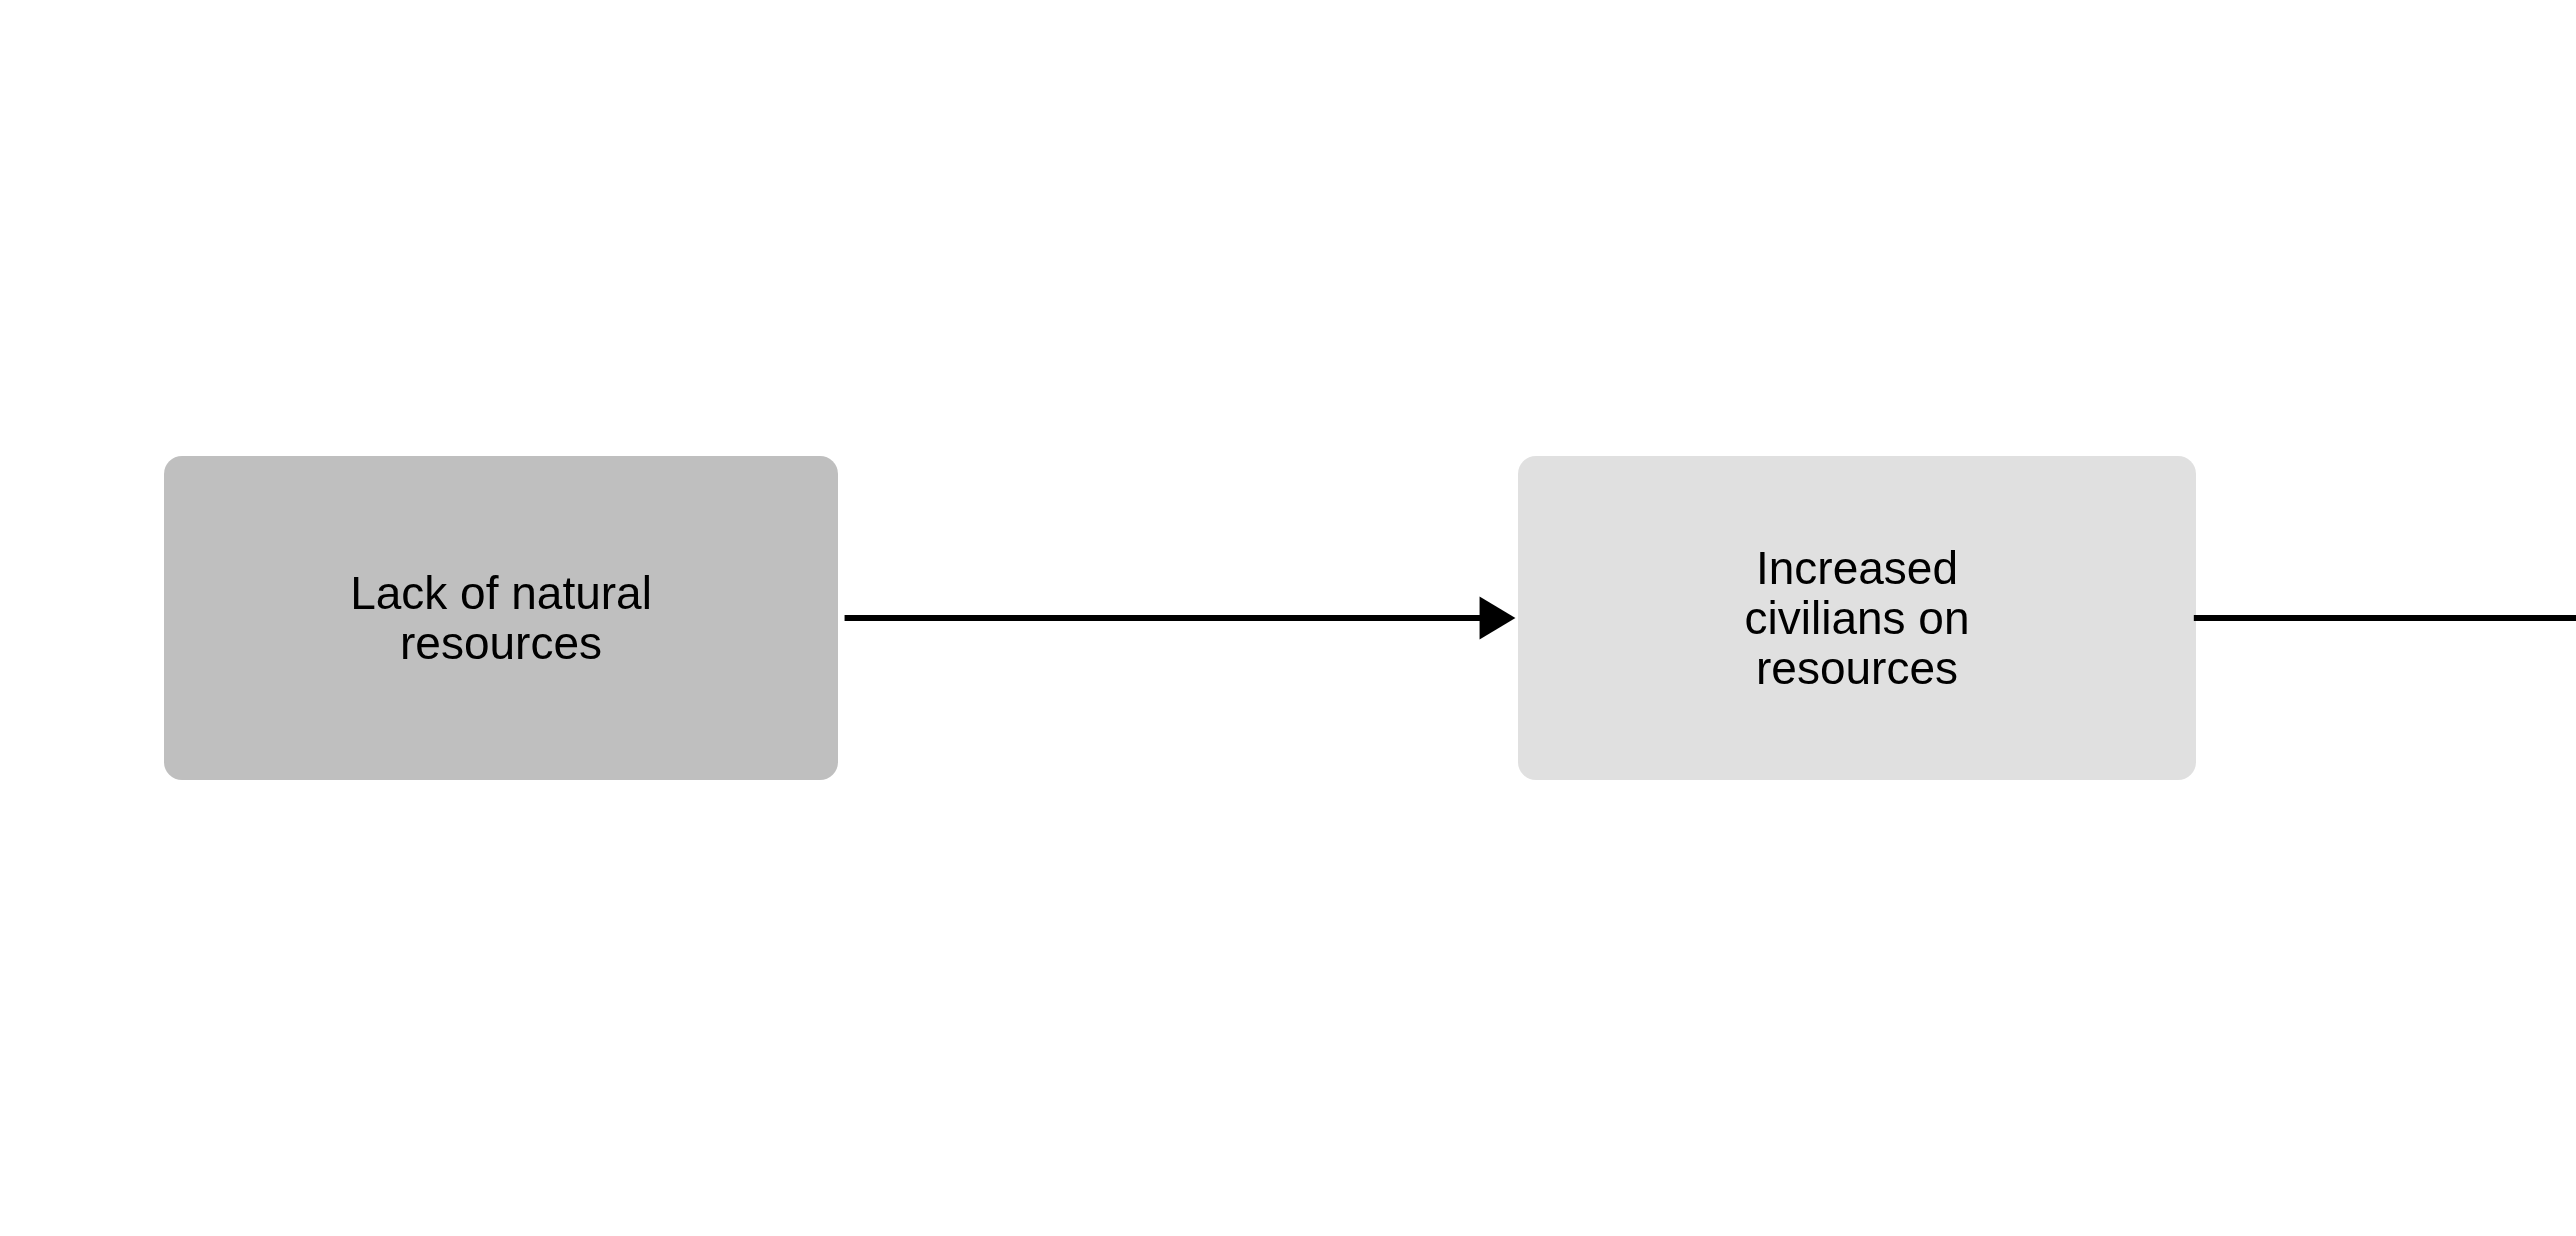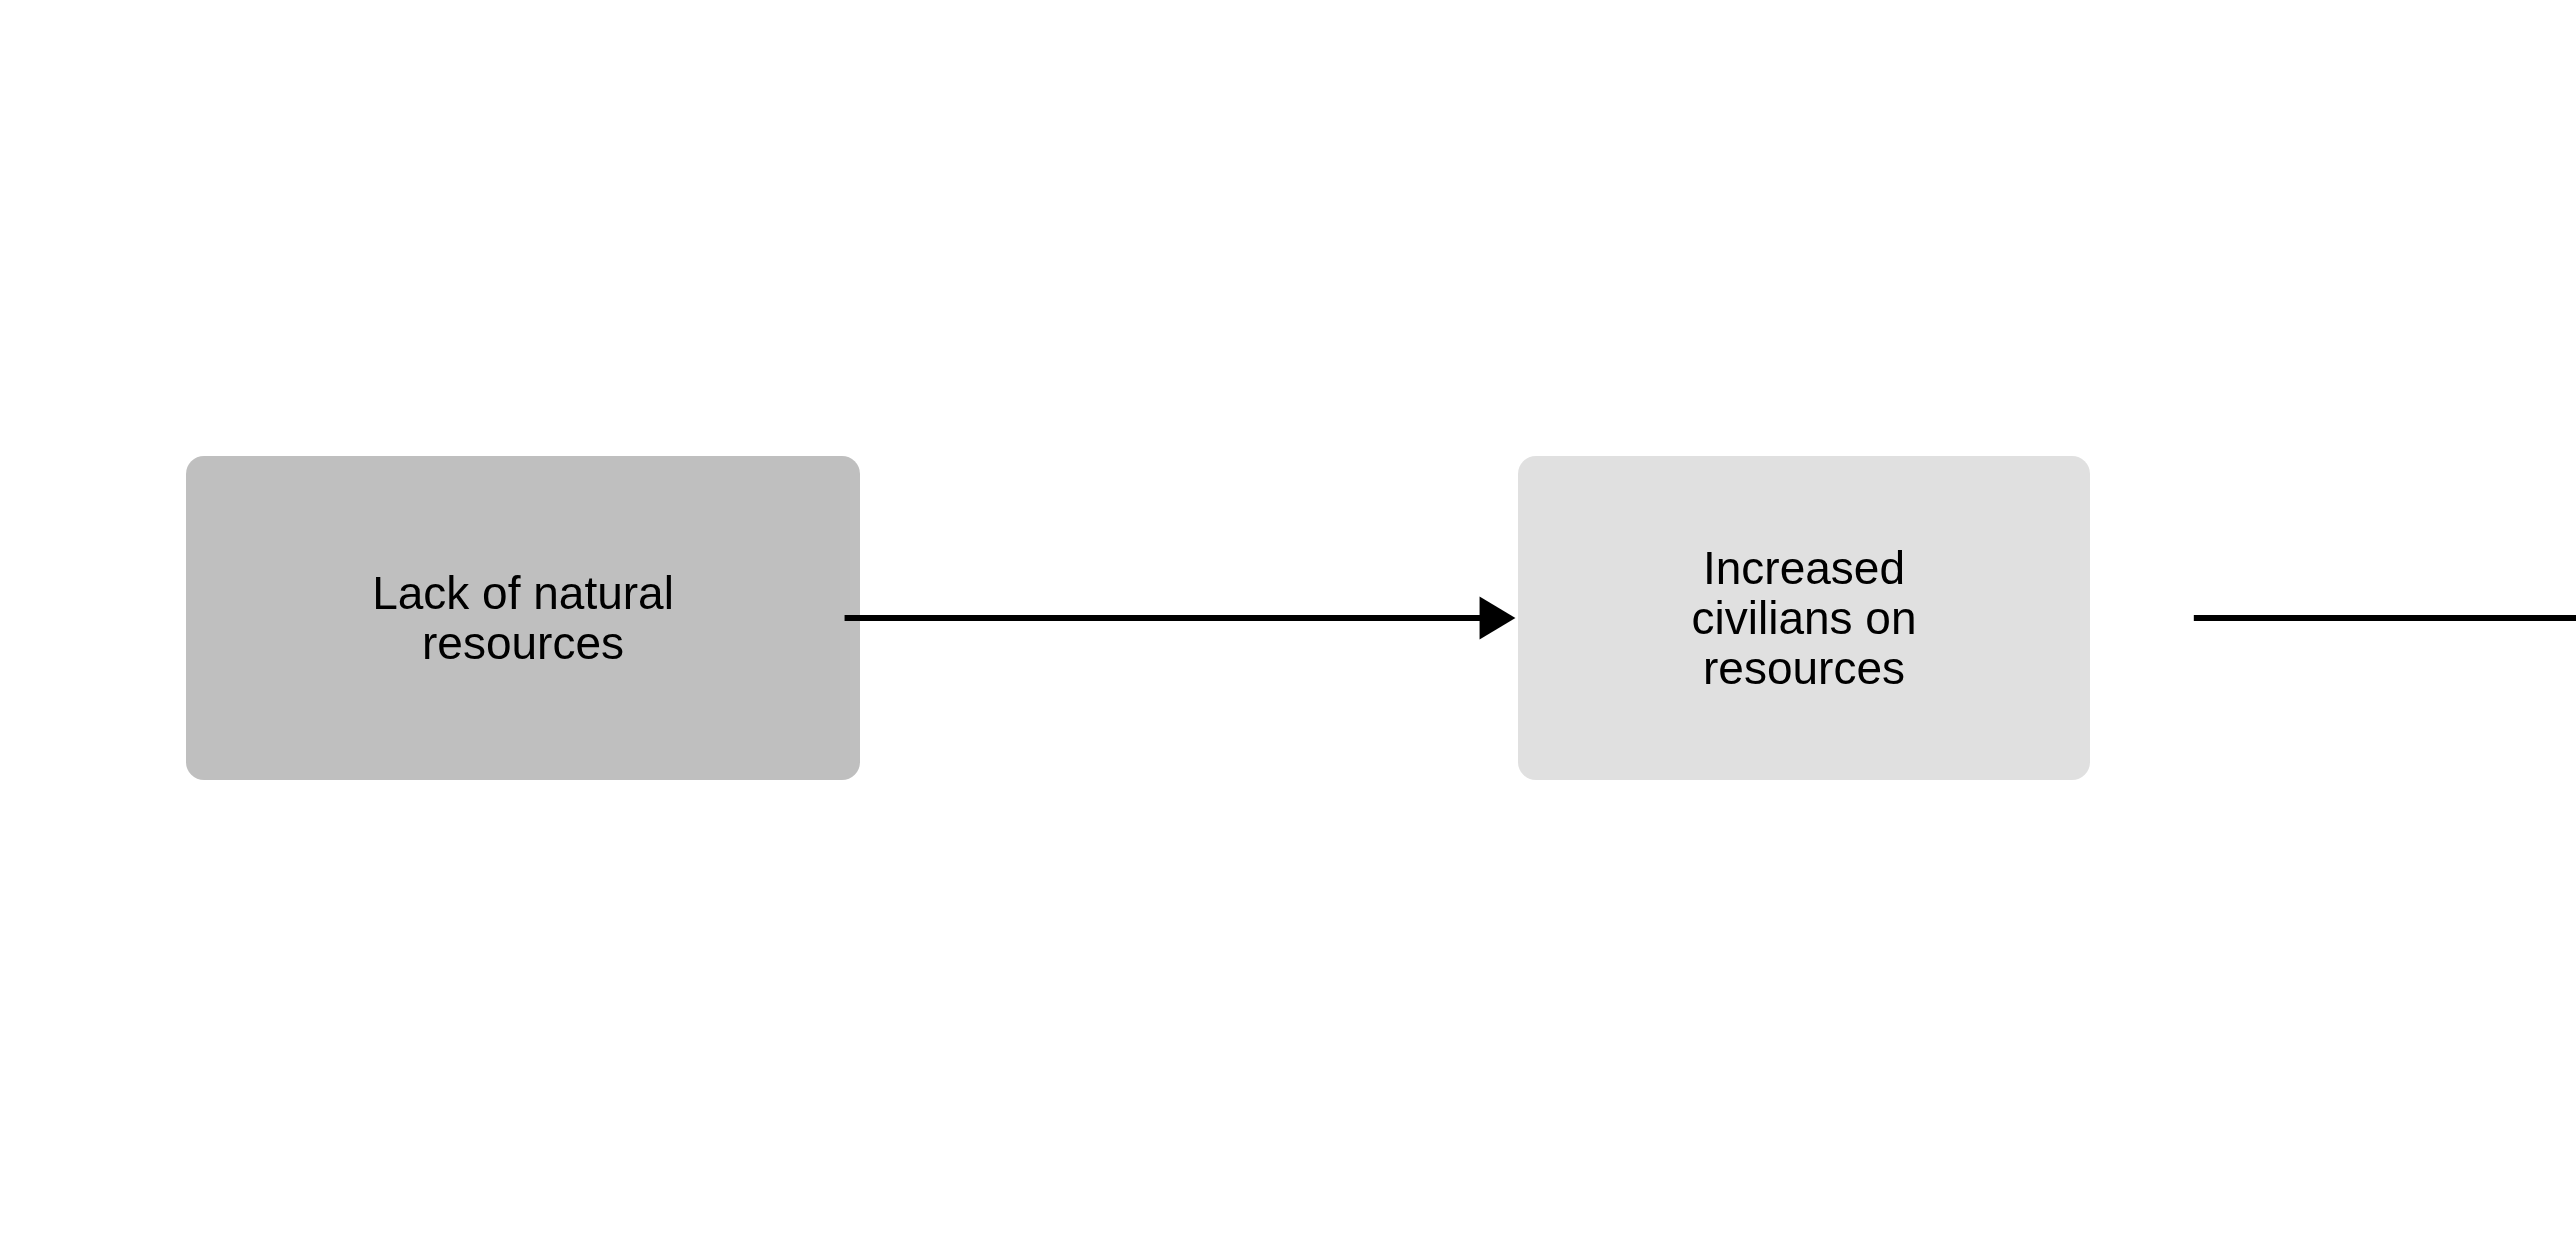--- a/index.html
+++ b/index.html
@@ -30,22 +30,22 @@
     text-align: center;
     color: #000000;
     font-size: 46px;
     line-height: 50px;
     font-weight: 400;
   }
   .flow-node .line {
     display: block;
     white-space: nowrap;
   }
-  #node-1 { left: 186px; }
-  #node-2 { left: 1518px; width: 572px; }
+  #node-1 { left: 164px; }
+  #node-2 { left: 1518px; width: 678px; }
   .edge-svg {
     position: absolute;
     top: 577px;
     height: 82px;
     display: block;
   }
   #edge-1 { left: 843px; width: 674px; }
   #edge-2 { left: 2192px; width: 675px; }
 </style>
 </head>

